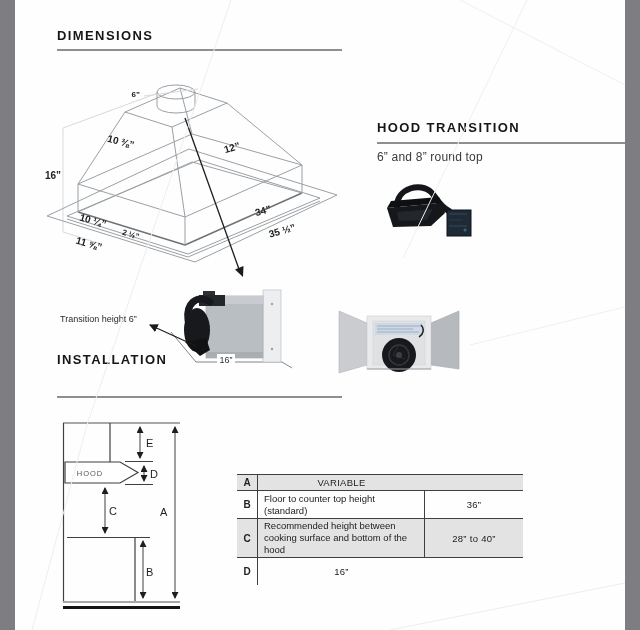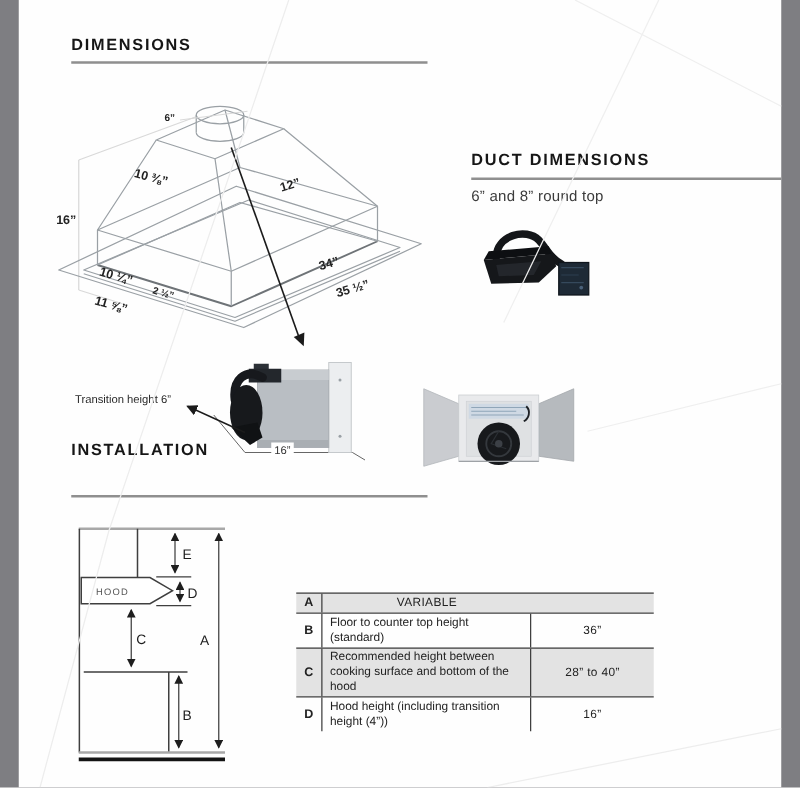--- a/index.html
+++ b/index.html
@@ -79,21 +79,21 @@
     <text class="dimlbl" x="80" y="79" text-anchor="middle" transform="rotate(15 80 79)">10 ⅜”</text>
     <text class="dimlbl" x="193" y="85" text-anchor="middle" transform="rotate(-17 193 85)">12”</text>
     <text class="dimlbl" x="13" y="113" text-anchor="middle">16”</text>
     <text class="dimlbl" x="52" y="158" text-anchor="middle" transform="rotate(16 52 158)">10 ¼”</text>
     <text class="dimlbl-sm" x="90" y="171" text-anchor="middle" transform="rotate(16 90 171)">2 ½”</text>
     <text class="dimlbl" x="48" y="181" text-anchor="middle" transform="rotate(16 48 181)">11 ⅝”</text>
     <text class="dimlbl" x="224" y="148" text-anchor="middle" transform="rotate(-16 224 148)">34”</text>
     <text class="dimlbl" x="243" y="168" text-anchor="middle" transform="rotate(-16 243 168)">35 ½”</text>
   </svg>
 
-  <div class="h" style="left:377px;top:120px;">DUCT DIMENSIONS</div>
+  <div class="h" style="left:377px;top:120px;">HOOD TRANSITION</div>
   <div class="rule" style="left:377px;top:142px;width:248px;"></div>
   <div class="subtitle" style="left:377px;top:150px;">6” and 8” round top</div>
 
   <svg viewBox="0 0 100 62" style="left:383px;top:180px;width:100px;height:62px;">
     <path d="M14,26 C14,8 38,2 48,12 C54,18 56,26 66,31" stroke="#141619" stroke-width="6" fill="none" stroke-linecap="round"></path>
     <path d="M4,28 L58,23 L62,33 L48,46 L10,47 Z" fill="#15171a"></path>
     <path d="M4,28 L58,23 L56,17 L8,21 Z" fill="#0d0f12"></path>
     <path d="M14,32 L50,29 L44,40 L16,41 Z" fill="#23262b"></path>
     <rect x="64" y="30" width="24" height="26" fill="#1e2a36" stroke="#0f151c"></rect>
     <path d="M66,34 H84 M66,46 H84" stroke="#35495c" stroke-width="1" fill="none"></path>
@@ -176,21 +176,20 @@
       <div class="tdesc">Floor to counter top height (standard)</div>
       <div class="tval">36”</div>
     </div>
     <div class="trow r2 shaded">
       <div class="tkey">C</div>
       <div class="tdesc">Recommended height between cooking surface and bottom of the hood</div>
       <div class="tval">28” to 40”</div>
     </div>
     <div class="trow r3">
       <div class="tkey">D</div>
-      <div class="tdesc">Hood height (including transition height (4”))</div>
       <div class="tval">16”</div>
     </div>
   </div>
 
   <svg class="decor" viewBox="0 0 640 630" style="left:0;top:0;width:640px;height:630px;">
     <defs>
       <marker id="tri2" orient="auto" markerWidth="8" markerHeight="8" refX="7" refY="4">
         <path d="M0,0 L8,4 L0,8 Z" fill="#1b1b1b"></path>
       </marker>
     </defs>

